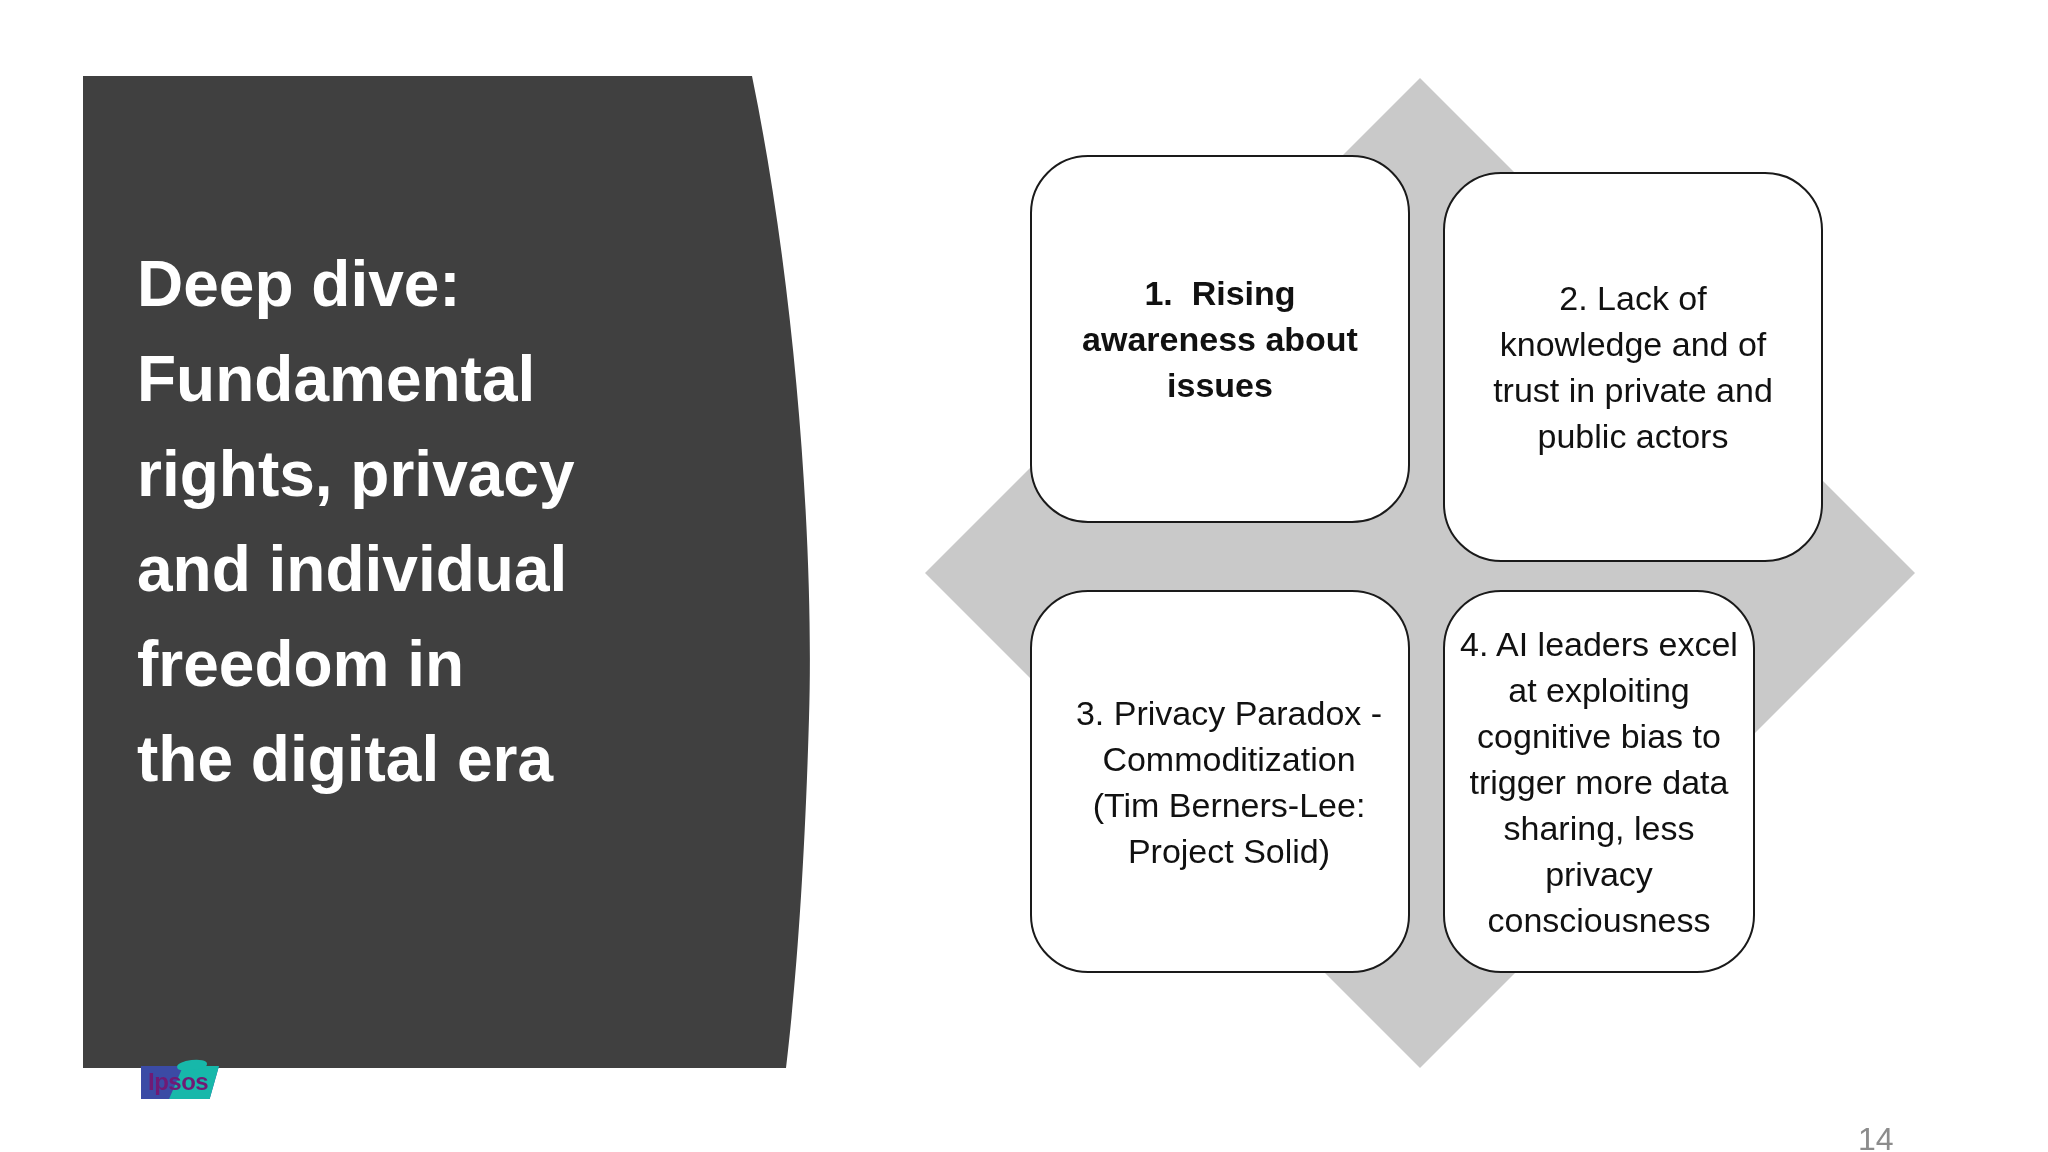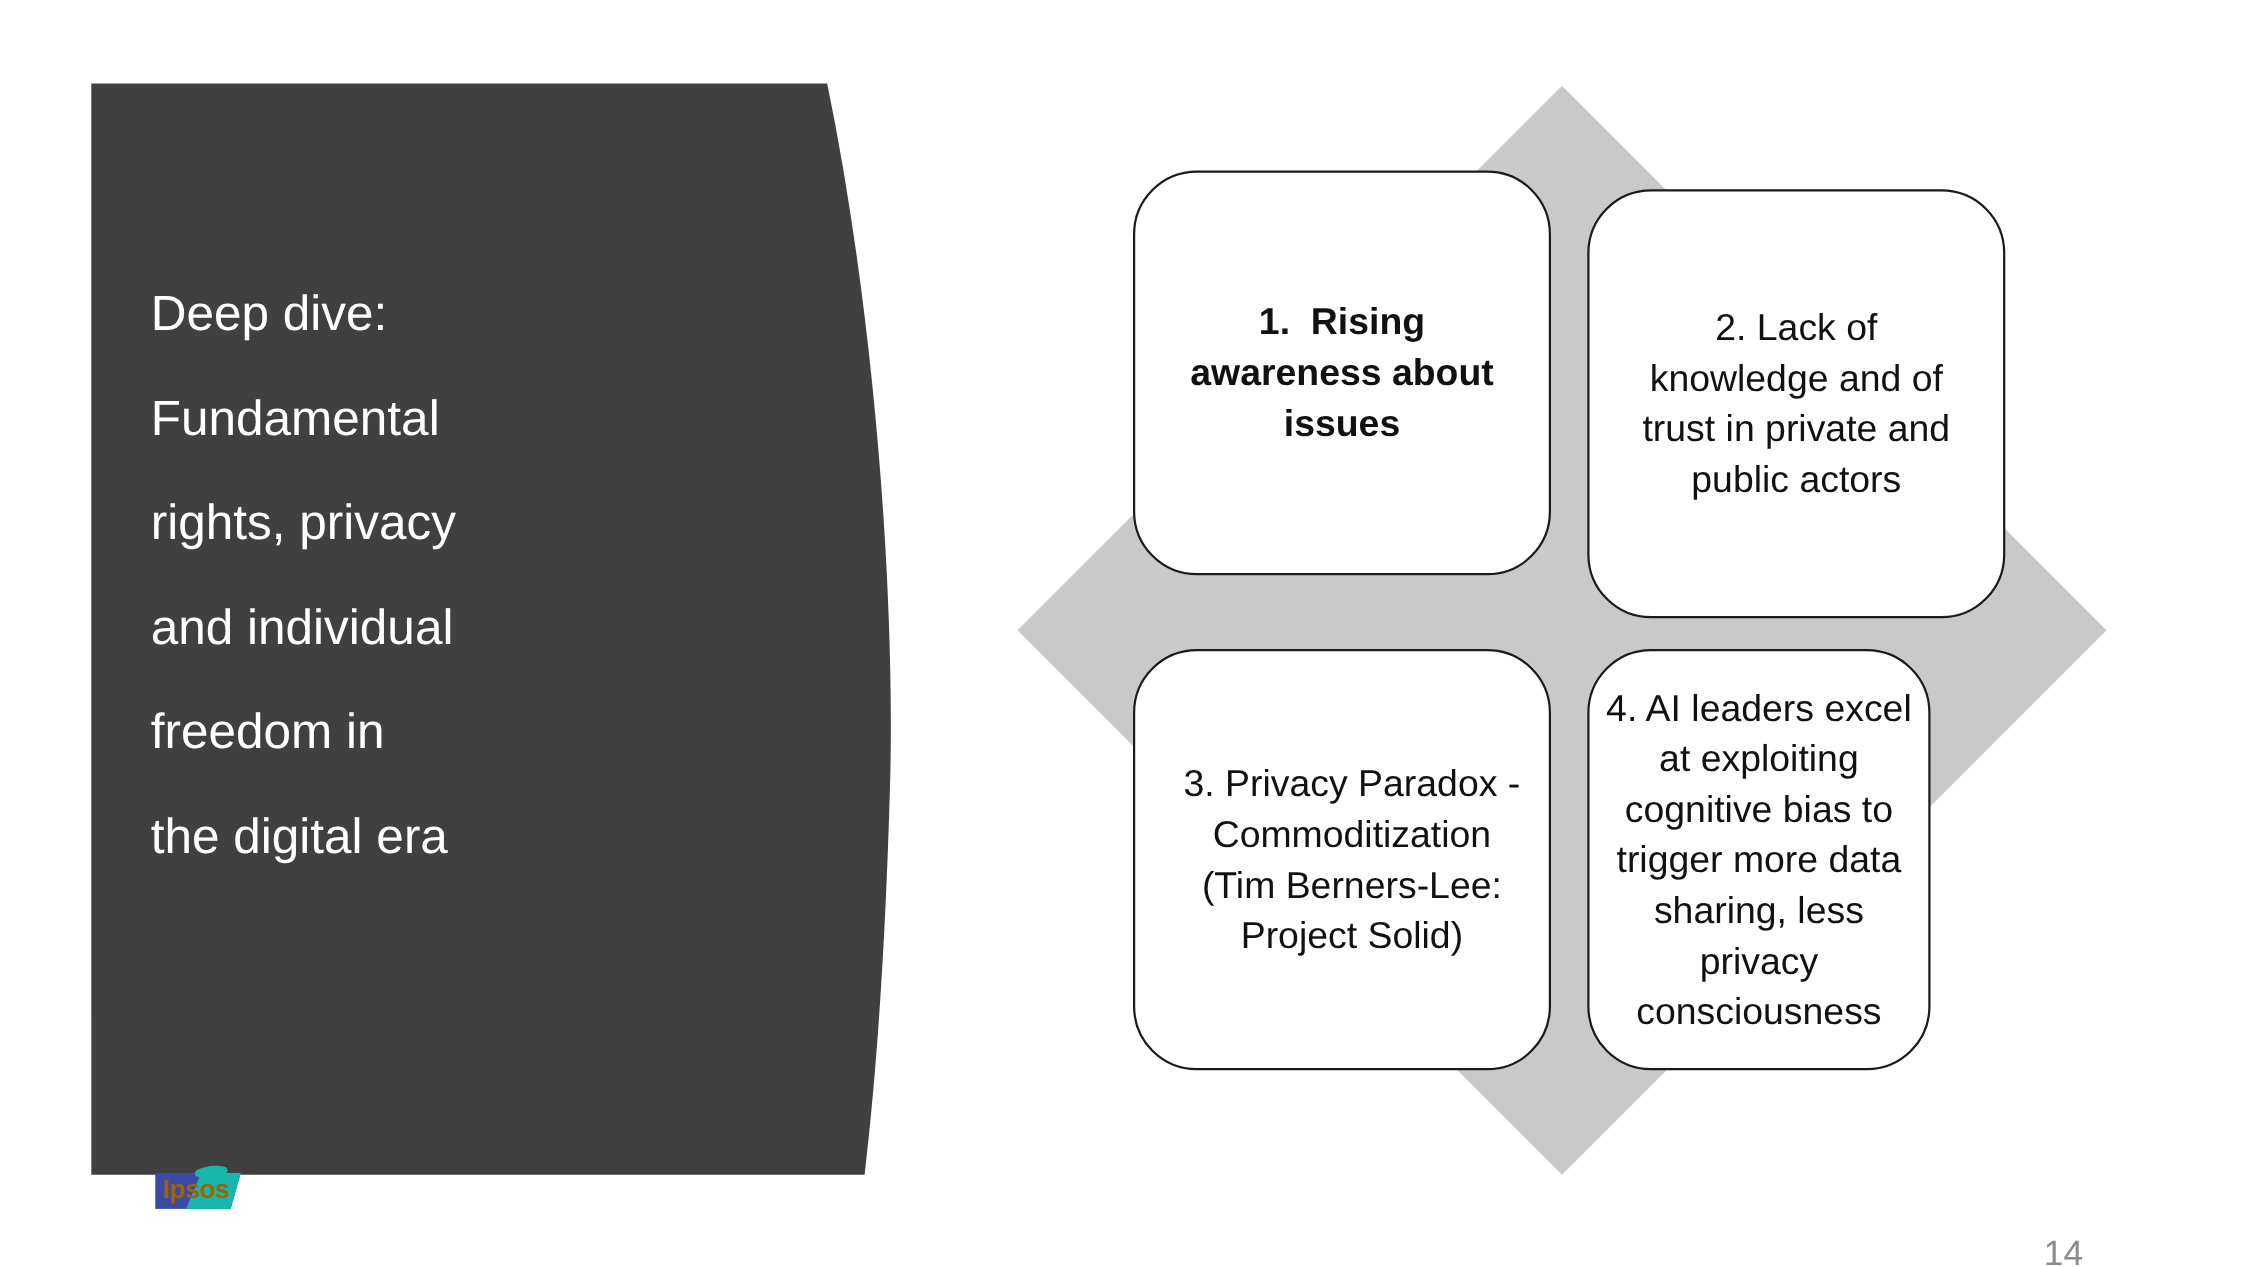--- a/index.html
+++ b/index.html
@@ -11,22 +11,22 @@
   body{
     width:2048px;height:1152px;position:relative;overflow:hidden;
     background:#ffffff;font-family:"Liberation Sans",sans-serif;
   }
   .bg-svg{position:absolute;left:0;top:0;width:2048px;height:1152px;}
   .panel-shape{fill:var(--panel);}
   .diamond-shape{fill:var(--diamond);}
 
   .slide-title{
     position:absolute;left:137px;top:237px;width:640px;
-    color:var(--title-text);font-size:45px;line-height:95px;
-    white-space:pre-wrap;letter-spacing:0px;
+    color:var(--title-text);font-size:64px;line-height:95px;
+    white-space:pre-wrap;letter-spacing:0px;font-weight:bold;
   }
 
   .qbox{
     position:absolute;background:var(--box-bg);
     border:2px solid var(--box-border);border-radius:58px;
     display:flex;align-items:center;justify-content:center;
     box-sizing:border-box;
   }
   .qbox p{
     margin:0;padding:0 10px;text-align:center;color:var(--box-text);
@@ -55,21 +55,21 @@
     background:var(--logo-teal);
     clip-path:polygon(54% 0,100% 0,88% 100%,36% 100%);
   }
   .logo-swoosh{
     position:absolute;left:36px;top:-6px;width:30px;height:10px;
     background:var(--logo-teal);border-radius:50% 50% 40% 40%;
     transform:rotate(-7deg);
   }
   .logo-text{
     position:absolute;left:7px;top:2px;
-    color:#a16207;font-size:24px;font-weight:700;letter-spacing:-0.5px;
+    color:#701a75;font-size:24px;font-weight:700;letter-spacing:-0.5px;
     line-height:28px;
   }
 </style>
 </head>
 <body>
 
 <div style="position:absolute;inset:0;">
 
   <svg class="bg-svg" viewBox="0 0 2048 1152" xmlns="http://www.w3.org/2000/svg">
     <polygon class="diamond-shape" points="1420,78 1915,573 1420,1068 925,573"></polygon>

